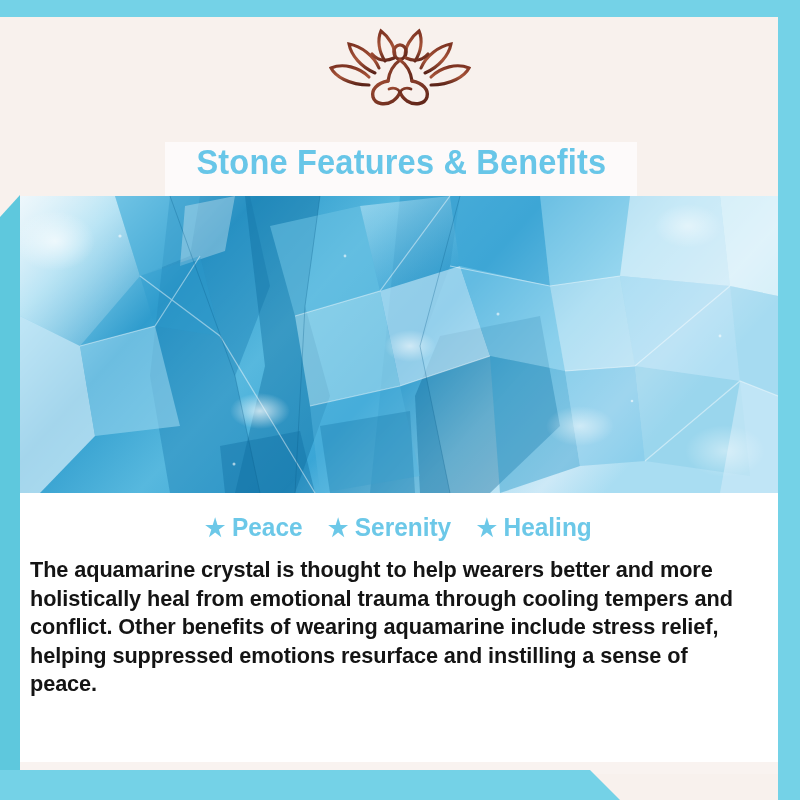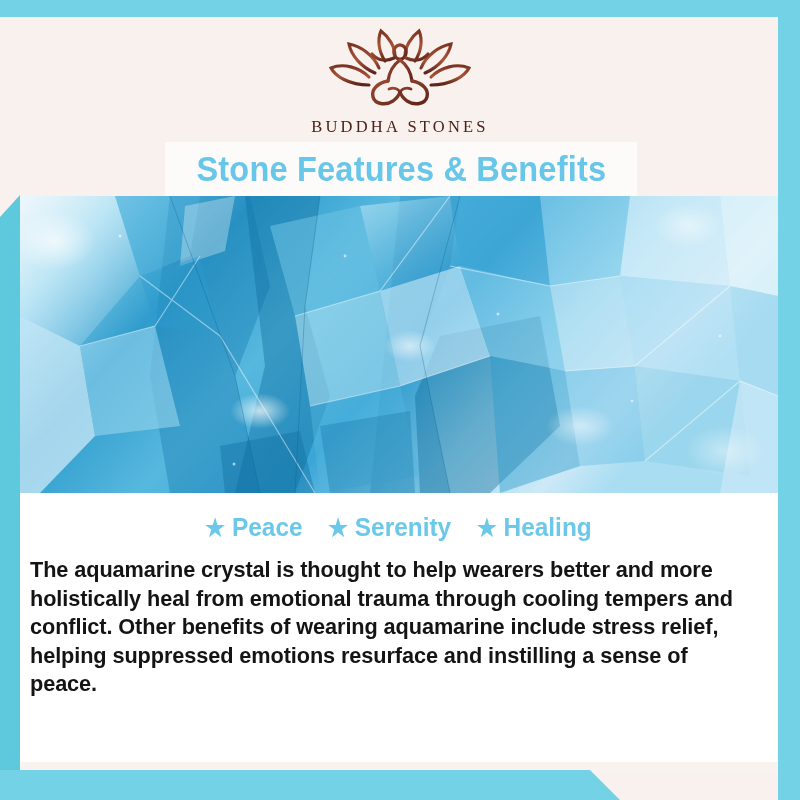--- a/index.html
+++ b/index.html
@@ -65,21 +65,21 @@
     margin-top:6px;
     font-family:"Liberation Serif", serif;
     font-size:16.5px; font-weight:400; letter-spacing:3.2px;
     color:#4a2118;
   }
 
   
   .title-banner {
     position:absolute; left:165px; top:142px; width:472px; height:54px;
     background:#fdfafa;
-    display:flex; align-items:center; justify-content:center;
+    display:flex; justify-content:center;
   }
   .title-text {
     font-family:"Liberation Sans Narrow","Liberation Sans", sans-serif;
     font-size:35px; font-weight:bold; color:#68c6e8;
     letter-spacing:0.2px;
     transform:scaleX(0.93);
     white-space:nowrap;
   }
 
   
@@ -157,21 +157,20 @@
 
           <path d="M75,33 C68,38 64,46 63,54" stroke-width="3.2"></path>
           <path d="M75,33 C82,38 86,46 87,54" stroke-width="3.2"></path>
 
           <path d="M63,54 C52,56 46,63 48,70 C50,77 60,79 68,74 C72,71 74,68 75,65
                    C76,68 78,71 82,74 C90,79 100,77 102,70 C104,63 98,56 87,54" stroke-width="3.4"></path>
 
           <path d="M64,62 C69,60 73,62 75,65 C77,62 81,60 86,62" stroke-width="2.8"></path>
         </g>
       </svg>
-      <div class="logo-text">BUDDHA STONES</div>
     </div>
   </div>
 
   <div class="title-banner">
     <div class="title-text">Stone Features &amp; Benefits</div>
   </div>
 
   <div class="photo">
     <svg width="758" height="297" viewBox="0 0 758 297" preserveAspectRatio="none">
       <defs>

